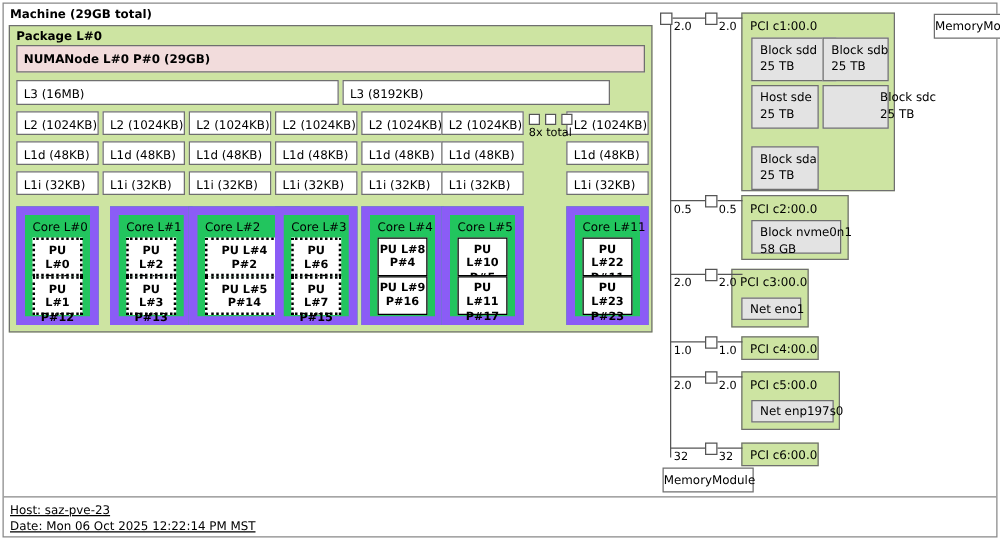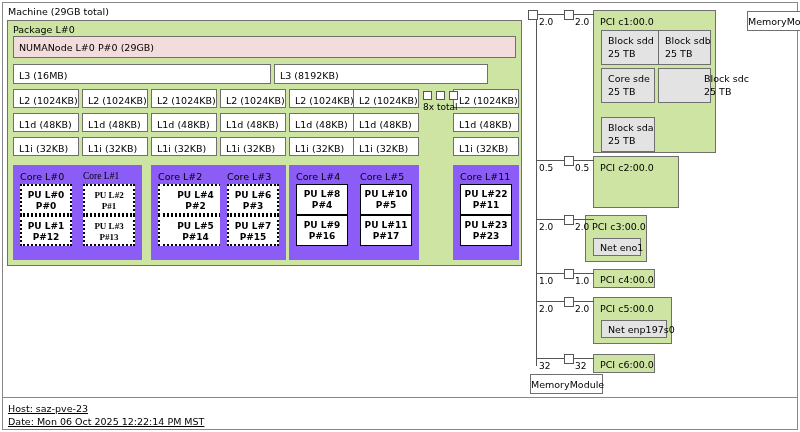--- a/index.html
+++ b/index.html
@@ -19,20 +19,21 @@
   .box {
     position: absolute;
     box-sizing: border-box;
     border: 1px solid #555555;
     background: #ffffff;
   }
   .lbl {
     position: absolute;
     white-space: nowrap;
     line-height: 1;
+    font-weight: bold;
   }
 
   
   #machine-frame {
     left: 2px; top: 2px;
     width: 796px; height: 428px;
     border: 1px solid #888888;
     background: #ffffff;
   }
   #machine-title {
@@ -71,22 +72,22 @@
     font-size: 9.5px;
   }
 
   .l3 { top: 64px; height: 20px; padding-left: 48px; }
   .l2 { top: 89px; }
   .l1d { top: 113px; }
   .l1i { top: 137px; }
 
   
   .core {
-    background: #8b5cf6;
-    border: 1px solid #8b5cf6;
+    background: #22c55e;
+    border: 7px solid #8b5cf6;
     top: 165px;
     height: 95px;
   }
   .core-label {
     position: absolute;
     left: 6px; top: 5px;
     font-size: 9.5px;
     white-space: nowrap;
   }
   .pu {
@@ -301,21 +302,21 @@
         <div>P#0</div>
       </span>
     </div>
   <div class="pu dotted pu-b">
       <span class="l1">
         <div>PU L#1</div>
         <div>P#12</div>
       </span>
     </div>
 </div>
-<div class="box core" style="left:76px;width:66px;font-family:Liberation Serif, serif;">
+<div class="box core" style="left:88px;width:66px;">
   <div class="core-label">Core L#1</div>
   <div class="pu dotted pu-a">
       <span class="l1">
         <div>PU L#2</div>
         <div>P#1</div>
       </span>
     </div>
   <div class="pu dotted pu-b">
       <span class="l1">
         <div>PU L#3</div>
@@ -444,35 +445,39 @@
     <div class="pci-title">PCI c1:00.0</div>
     <div class="osdev" style="left:7px;  top:19px; width:68px; height:35px;">
       <span>Block sdd</span>
       <span>25 TB</span>
     </div>
     <div class="osdev" style="left:64px; top:19px; width:53px; height:35px;">
       <span>Block sdb</span>
       <span>25 TB</span>
     </div>
     <div class="osdev" style="left:7px;  top:57px; width:54px; height:35px;">
-      <span>Core sde</span>
+      <span>Host sde</span>
       <span>25 TB</span>
     </div>
     <div class="osdev" style="left:64px; top:57px; width:53px; height:35px;padding-left:45px;">
       <span>Block sdc</span>
       <span>25 TB</span>
     </div>
     <div class="osdev" style="left:7px;  top:95px; width:54px; height:35px;margin-top:11px;">
       <span>Block sda</span>
       <span>25 TB</span>
     </div>
   </div>
 
   <div class="pcibox" style="left:68px; top:151px; width:86px; height:52px;">
     <div class="pci-title">PCI c2:00.0</div>
+    <div class="osdev" style="left:7px; top:19px; width:72px; height:27px;">
+      <span>Block nvme0n1</span>
+      <span>58 GB</span>
+    </div>
   </div>
 
   <div class="pcibox" style="left:60px; top:210px; width:62px; height:47px;">
     <div class="pci-title">PCI c3:00.0</div>
     <div class="osdev" style="left:7px; top:22px; width:48px; height:18px; padding-top:3px;">
       <span>Net eno1</span>
     </div>
   </div>
 
   <div class="pcibox" style="left:68px; top:264px; width:62px; height:19px;">

